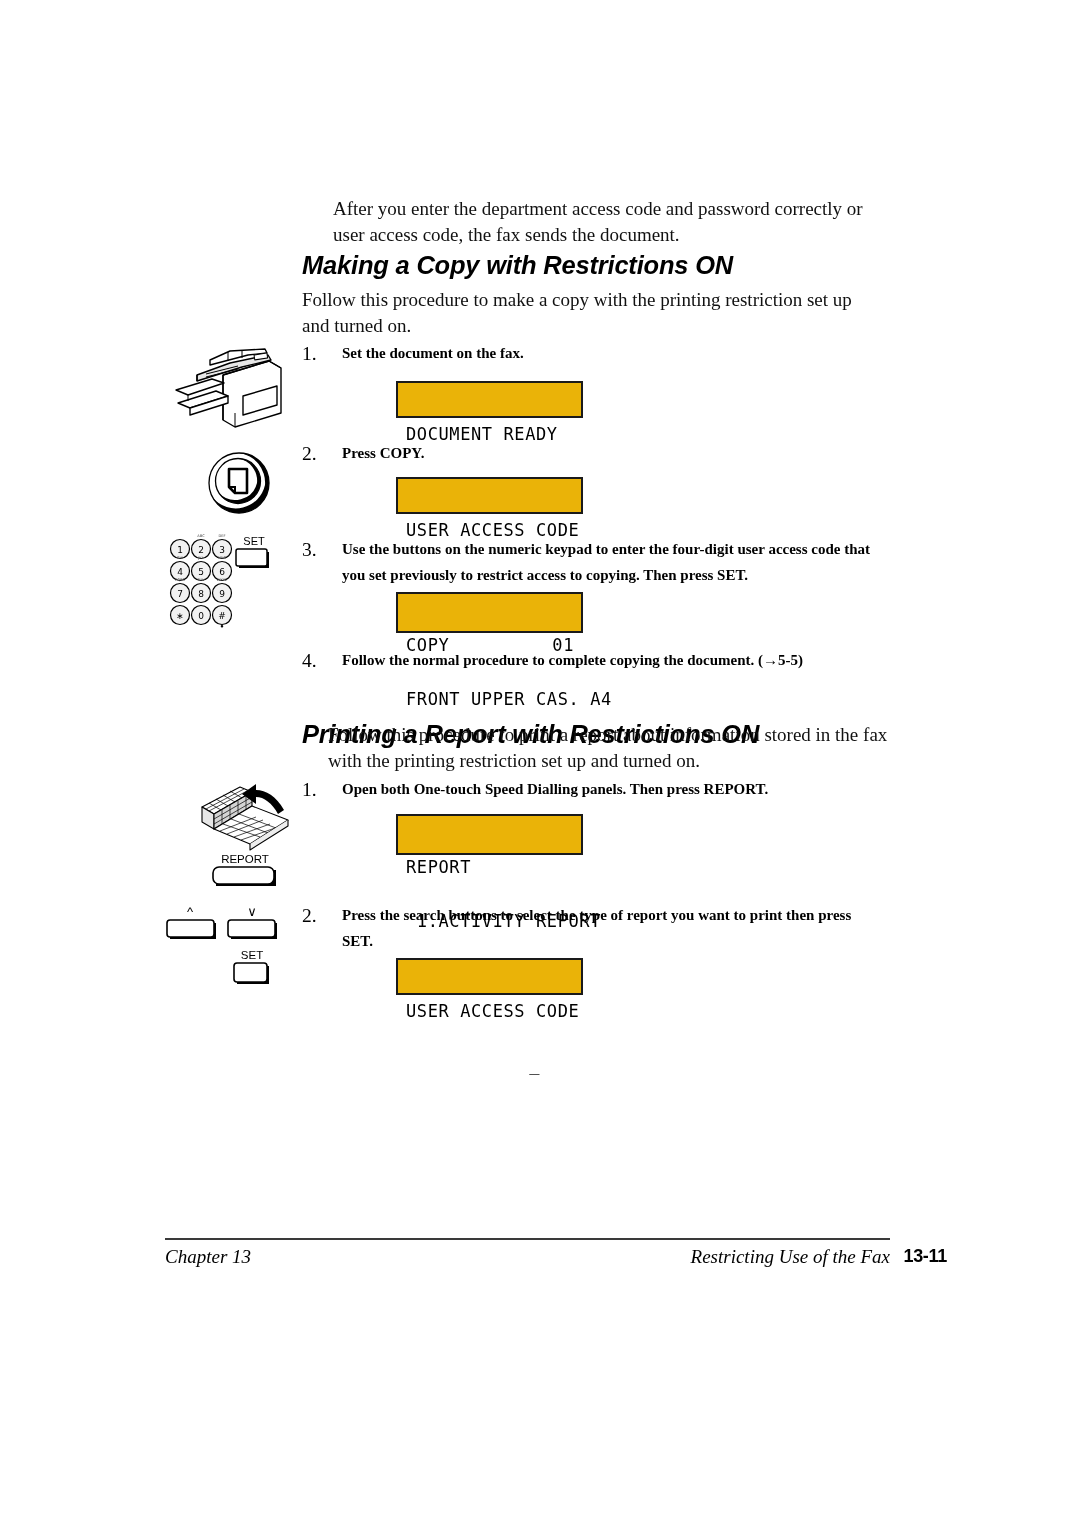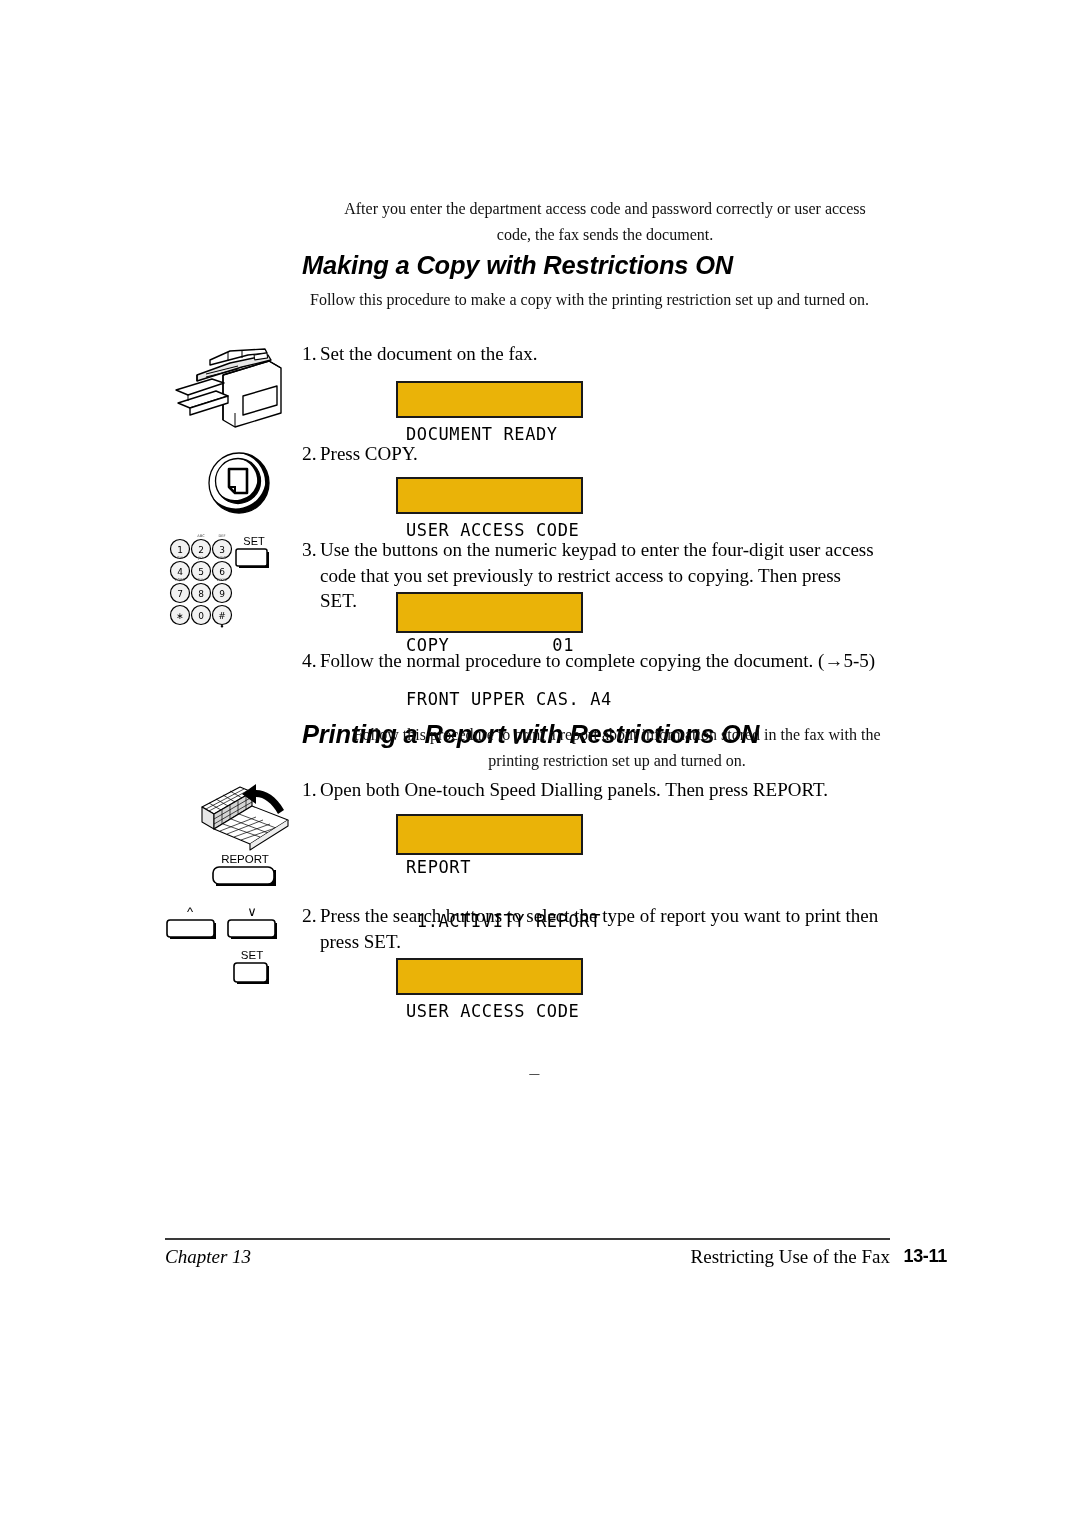--- a/index.html
+++ b/index.html
@@ -21,23 +21,23 @@
   }
 
   
   .col {
     position: absolute;
     left: 302px;
     width: 575px;
   }
   .para {
     font-family: "Liberation Serif", serif;
-    font-size: 16px;
+    font-size: 19px;
     line-height: 25.5px;
-    text-align: center;
+    text-align: left;
     color: #111;
   }
   .para.intro { left: 333px; width: 544px; }
 
   h2.heading {
     font-family: "Liberation Sans", sans-serif;
     font-style: italic;
     font-weight: bold;
     font-size: 25.5px;
     line-height: 30px;
@@ -55,24 +55,25 @@
     position: absolute;
     left: 0;
     top: 0;
     width: 28px;
     font-family: "Liberation Serif", serif;
     font-size: 19.5px;
     line-height: 25.5px;
   }
   .step .txt {
     display: block;
-    margin-left: 18px;
-    font-family: "Liberation Serif", serif;
-    font-size: 19px;
+    margin-left: 40px;
+    font-family: "Liberation Serif", serif;
+    font-size: 15px;
     line-height: 25.5px;
+    font-weight: bold;
   }
 
   
   .lcd {
     position: absolute;
     border: 2px solid #1a1a1a;
     background: #eab308;
     box-sizing: border-box;
     padding: 6px 7px 3px 8px;
     font-family: "DejaVu Sans Mono", monospace;
@@ -111,20 +112,21 @@
     top: 1246px;
     font-family: "Liberation Serif", serif;
     font-style: italic;
     font-size: 19px;
   }
   .footer-right {
     position: absolute;
     right: 190px;
     top: 1246px;
     font-family: "Liberation Serif", serif;
+    font-style: italic;
     font-size: 19px;
     white-space: nowrap;
   }
   .footer-page {
     position: absolute;
     right: 133px;
     top: 1246px;
     font-family: "Liberation Sans", sans-serif;
     font-weight: bold;
     font-size: 18px;

